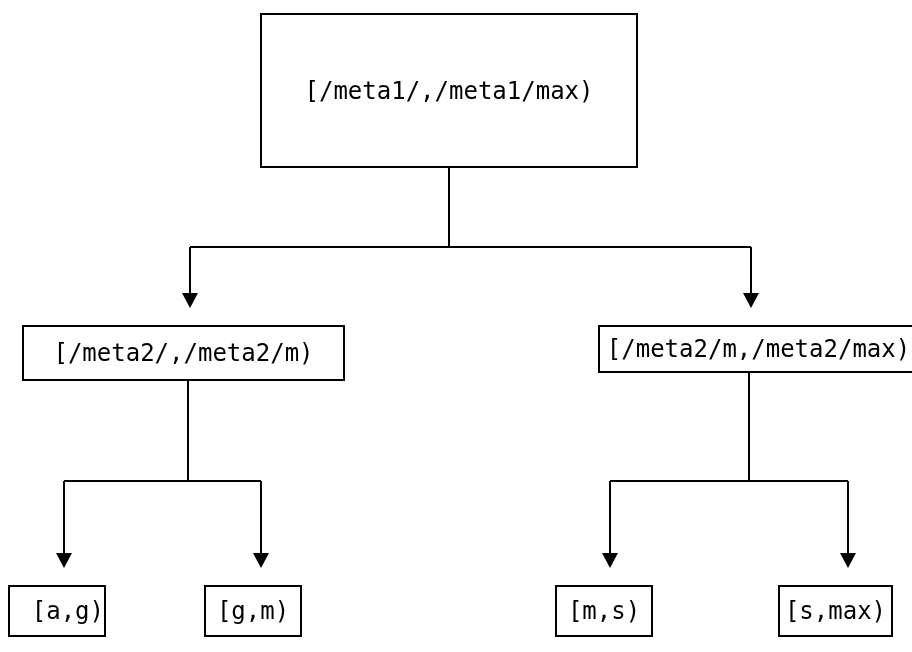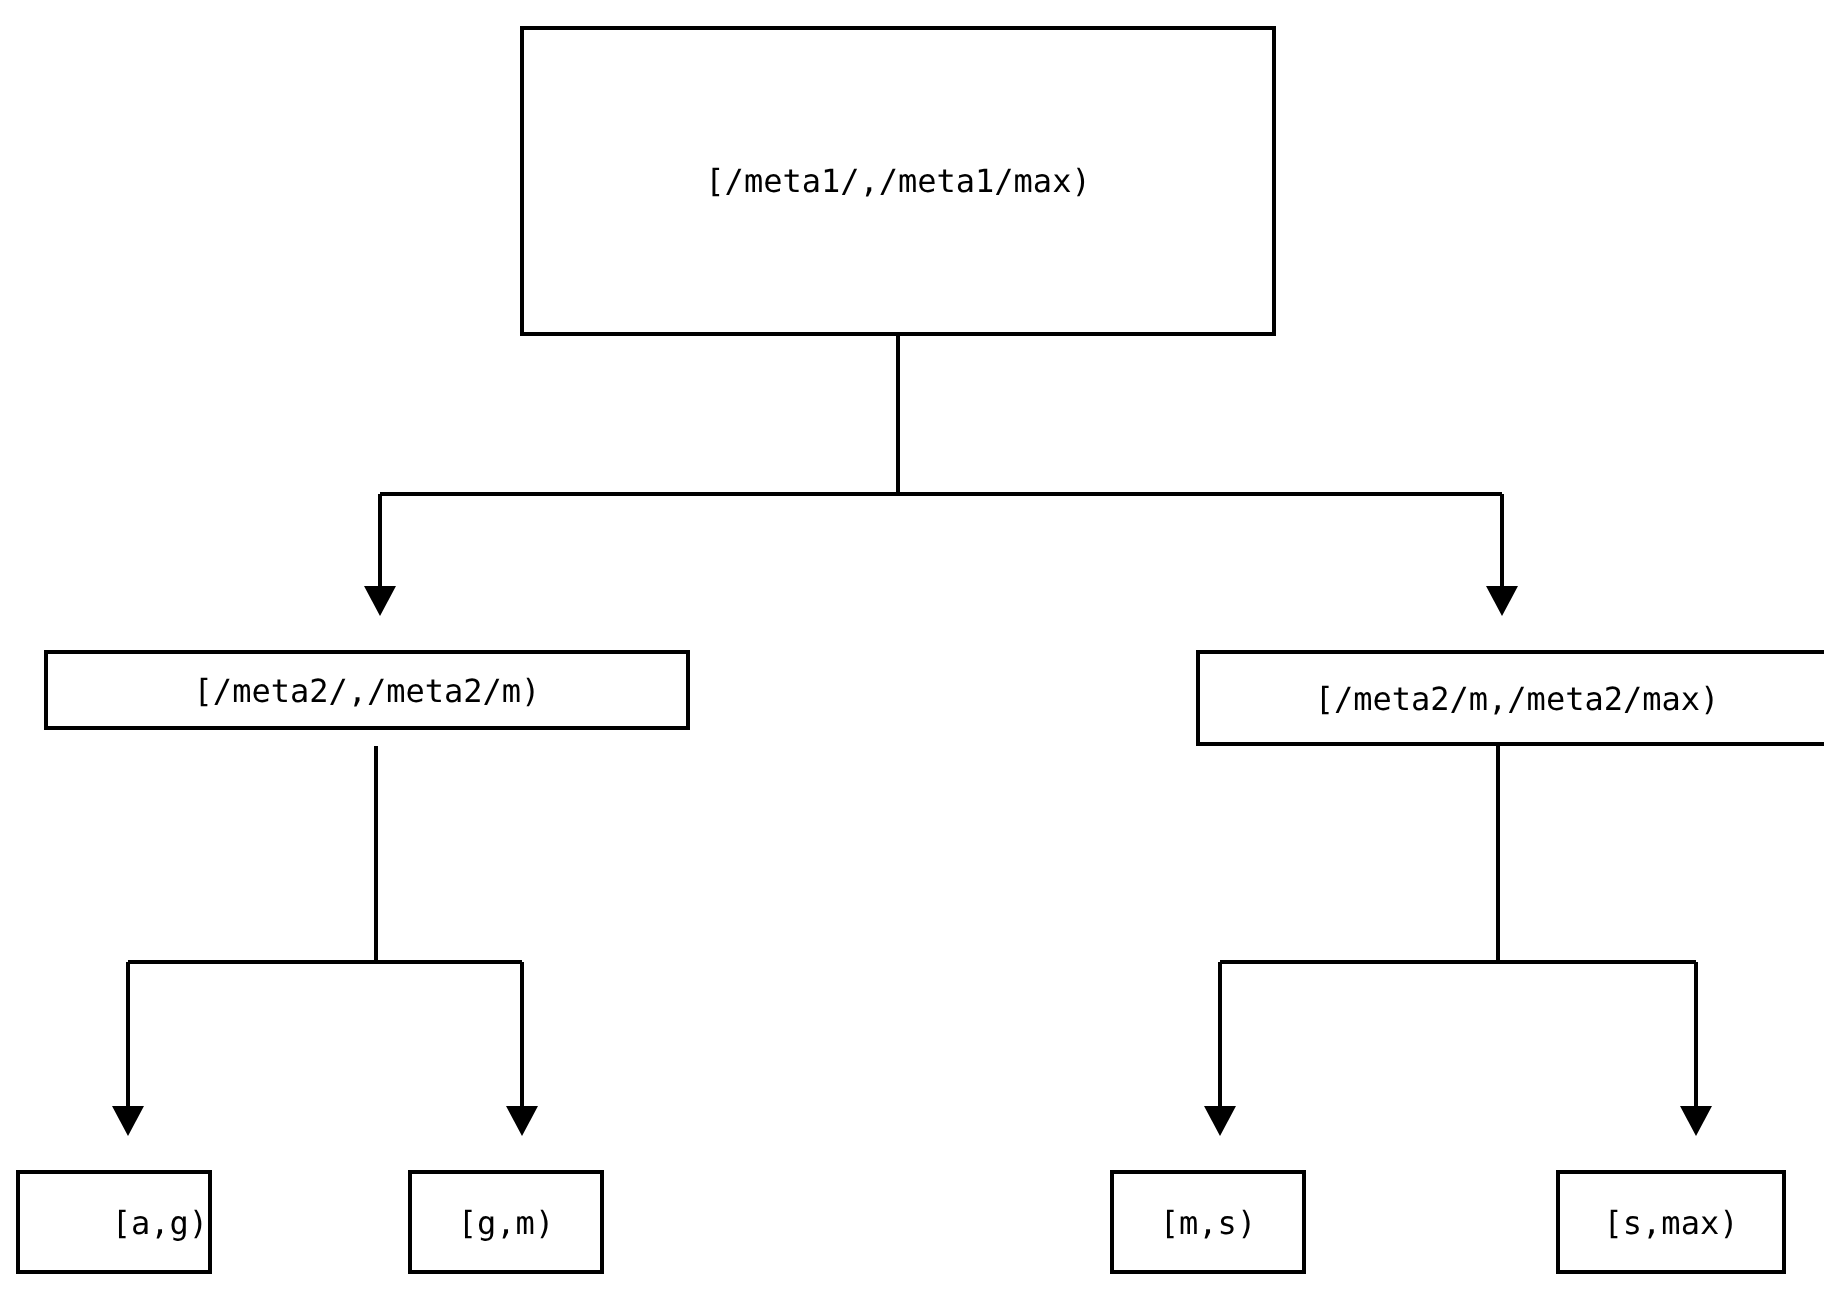--- a/index.html
+++ b/index.html
@@ -28,26 +28,26 @@
     display: block;
   }
   .node {
     position: absolute;
     box-sizing: border-box;
     border: 2px solid #000000;
     background: #ffffff;
     display: flex;
     align-items: center;
     justify-content: center;
-    font-size: 16px;
+    font-size: 24px;
     color: #000000;
     white-space: pre;
   }
   .node-root   { left: 260px; top: 13px;  width: 378px; height: 155px; }
-  .node-l2a    { left: 22px;  top: 325px; width: 323px; height: 40px; }
+  .node-l2a    { left: 22px;  top: 325px; width: 323px; height: 56px; }
   .node-l2b    { left: 583px; top: 325px; width: 321px; height: 48px; margin-left: 15px; }
   .node-leaf1  { left: 8px;   top: 585px; width: 98px;  height: 52px; justify-content: flex-end; }
   .node-leaf2  { left: 204px; top: 585px; width: 98px;  height: 52px; }
   .node-leaf3  { left: 555px; top: 585px; width: 98px;  height: 52px; }
   .node-leaf4  { left: 778px; top: 585px; width: 115px; height: 52px; }
 </style>
 </head>
 <body style="background: rgb(255, 255, 255);">
 
 <div class="canvas">

